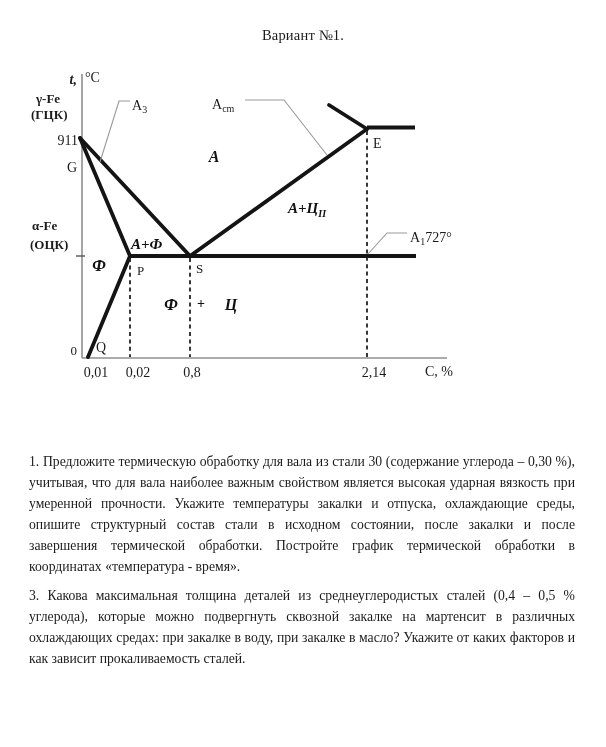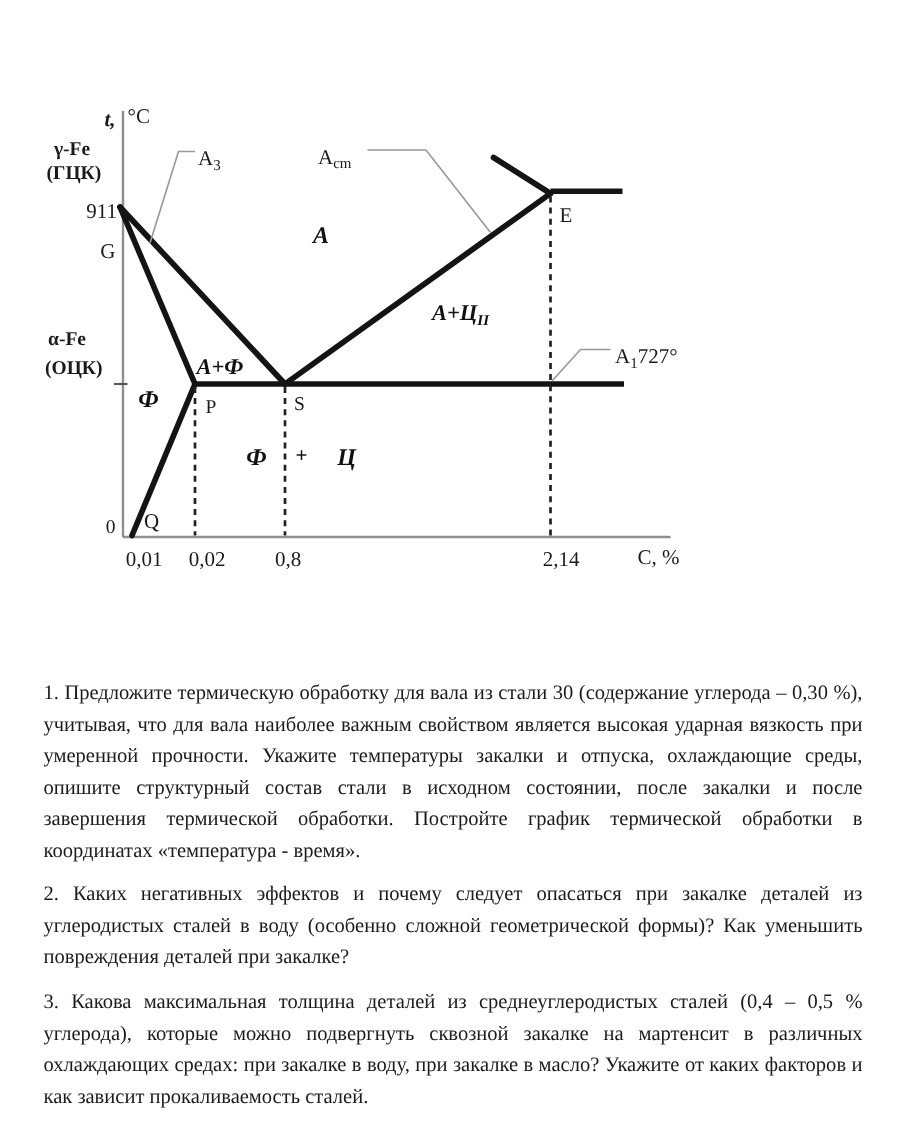--- a/index.html
+++ b/index.html
@@ -35,20 +35,21 @@
     position:absolute; left:29px; top:452px; width:546px;
     font-size:13.7px; line-height:20.9px; text-align:justify;
   }
   .questions p { margin:0 0 9px 0; }
 </style>
 </head>
 <body>
 
 <div class="page">
 
+  <div class="title">Вариант №1.</div>
 
   <svg class="diagram-svg" width="606" height="420" viewBox="0 0 606 420">
 
     <path class="axis" d="M82 74 L82 358"></path>
     <path class="axis" d="M82 358 L447 358"></path>
     <path class="tick" d="M76 256 L85 256"></path>
 
     <path class="thick" stroke-linecap="round" d="M80 138 L130 256"></path>
     <path class="thick" stroke-linecap="round" d="M80 138 L190 256"></path>
     <path class="thick" stroke-linecap="round" d="M190 256 L367 129"></path>
@@ -94,17 +95,16 @@
 
     <text class="lbl mid" x="96" y="377">0,01</text>
     <text class="lbl mid" x="138" y="377">0,02</text>
     <text class="lbl mid" x="192" y="377">0,8</text>
     <text class="lbl mid" x="374" y="377">2,14</text>
     <text class="lbl mid" x="439" y="376">C, %</text>
   </svg>
 
   <div class="questions">
     <p>1. Предложите термическую обработку для вала из стали 30 (содержание углерода – 0,30 %), учитывая, что для вала наиболее важным свойством является высокая ударная вязкость при умеренной прочности. Укажите температуры закалки и отпуска, охлаждающие среды, опишите структурный состав стали в исходном состоянии, после закалки и после завершения термической обработки. Постройте график термической обработки в координатах «температура - время».</p>
-    <p>2. Каких негативных эффектов и почему следует опасаться при закалке деталей из углеродистых сталей в воду (особенно сложной геометрической формы)? Как уменьшить повреждения деталей при закалке?</p>
     <p>3. Какова максимальная толщина деталей из среднеуглеродистых сталей (0,4 – 0,5 % углерода), которые можно подвергнуть сквозной закалке на мартенсит в различных охлаждающих средах: при закалке в воду, при закалке в масло? Укажите от каких факторов и как зависит прокаливаемость сталей.</p>
   </div>
 
 </div>
 
 </body></html>

